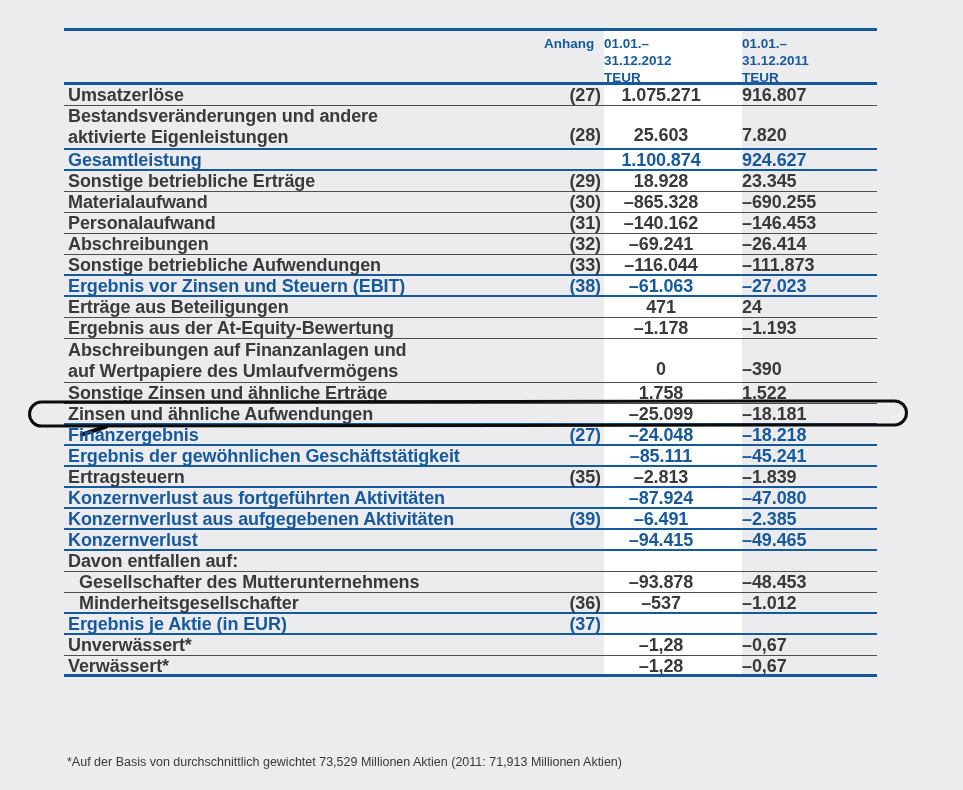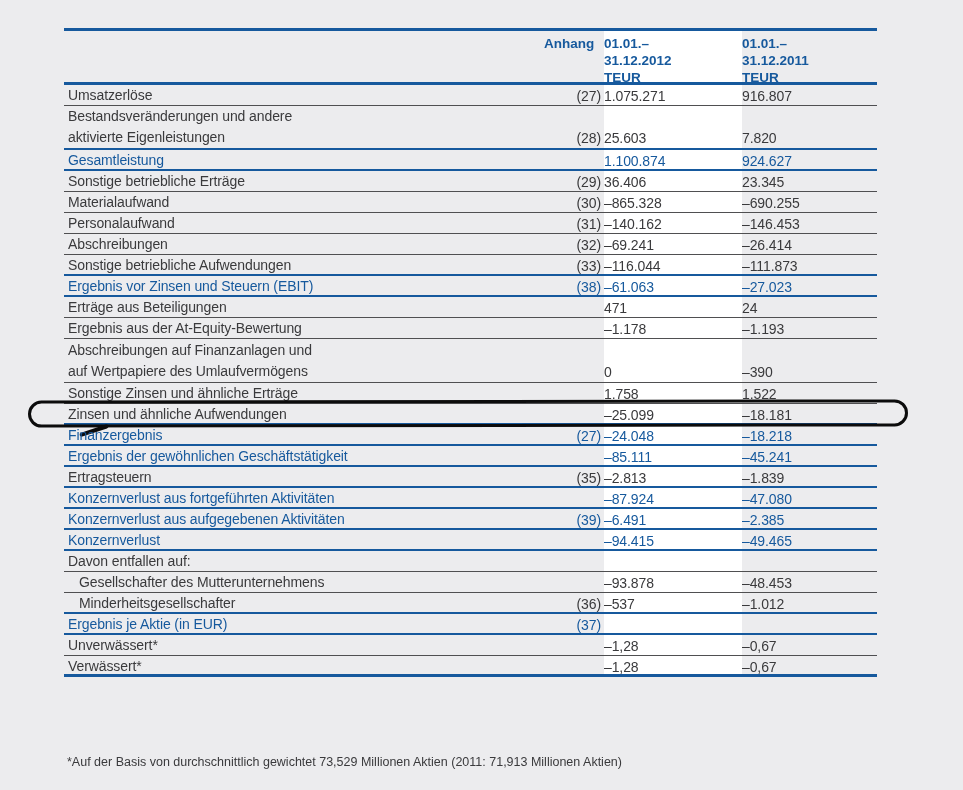--- a/index.html
+++ b/index.html
@@ -41,31 +41,32 @@
   .hdr .cell{text-align:left;}
   .hdr .c-anhang{padding-right:3px;}
   .hdr .c-v2012{padding-right:24px;}
   .hdr .c-v2011{padding-right:7px;}
   .row{
     position:relative;
     display:grid;
     grid-template-columns:1fr 60px 138px 135px;
     align-items:center;
     height:21px;
-    font-size:14px;
+    font-size:18px;
     letter-spacing:-0.1px;
+    font-weight:bold;
   }
   .row.double{height:44px;}
   .row.b-thin{border-bottom:1px solid var(--thin);}
   .row.b-blue{border-bottom:2px solid var(--blue);}
   .row.b-thick{border-bottom:3px solid var(--blue);}
   .row .c-label{padding-left:4px;white-space:pre-line;line-height:21px;}
   .row.indent .c-label{padding-left:15px;}
   .row .c-anhang{text-align:right;padding-right:3px;}
-  .row .c-v2012{text-align:left;padding-right:24px;}
+  .row .c-v2012{text-align:center;padding-right:24px;}
   .row .c-v2011{text-align:left;padding-right:7px;}
   .row.double .c-anhang,
   .row.double .c-v2012,
   .row.double .c-v2011{align-self:end;padding-bottom:2px;}
   .row.blue-row{color:var(--blue);}
   .annotation-box{
     position:absolute;
     left:-36px;right:-31px;top:-4px;bottom:-4px;
     border:3px solid #0c0c0c;
     border-radius:14px;
@@ -125,21 +126,21 @@
   </div>
         <div class="row b-blue blue-row">
     <div class="cell c-label">Gesamtleistung</div>
     <div class="cell c-anhang"></div>
     <div class="cell c-v2012">1.100.874</div>
     <div class="cell c-v2011">924.627</div>
   </div>
         <div class="row b-thin">
     <div class="cell c-label">Sonstige betriebliche Erträge</div>
     <div class="cell c-anhang">(29)</div>
-    <div class="cell c-v2012">36.406</div>
+    <div class="cell c-v2012">18.928</div>
     <div class="cell c-v2011">23.345</div>
   </div>
         <div class="row b-thin">
     <div class="cell c-label">Materialaufwand</div>
     <div class="cell c-anhang">(30)</div>
     <div class="cell c-v2012">–865.328</div>
     <div class="cell c-v2011">–690.255</div>
   </div>
         <div class="row b-thin">
     <div class="cell c-label">Personalaufwand</div>

